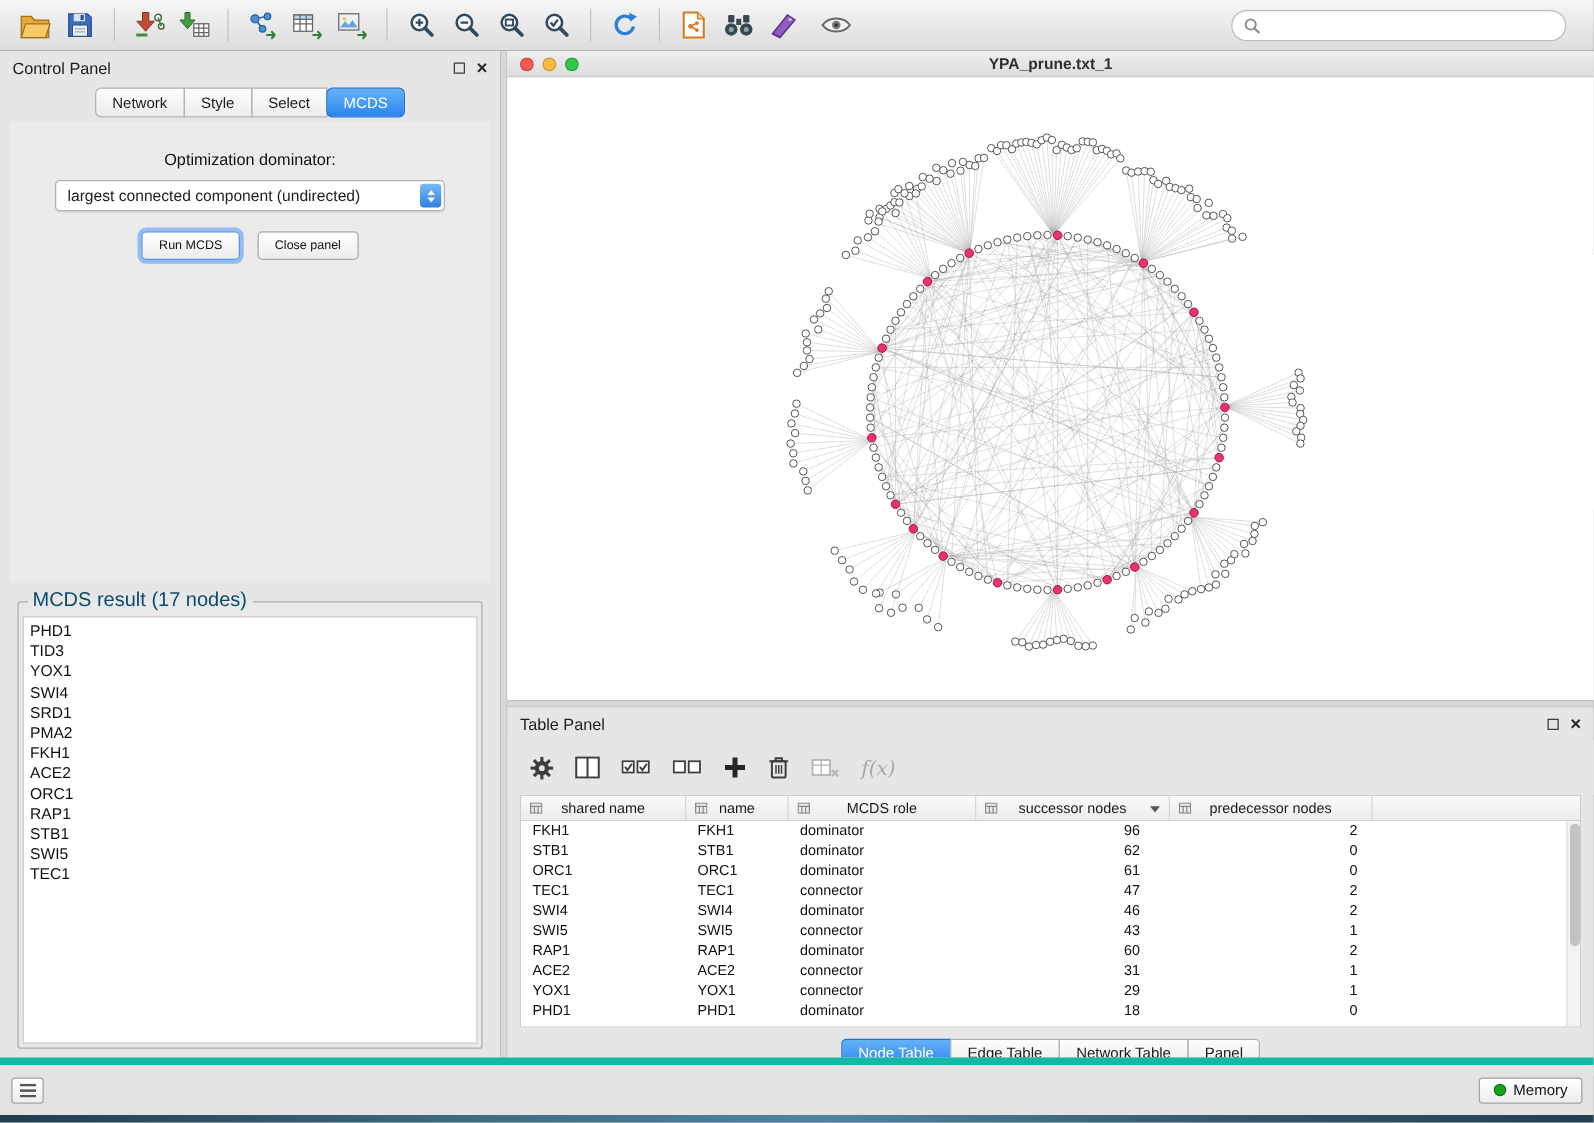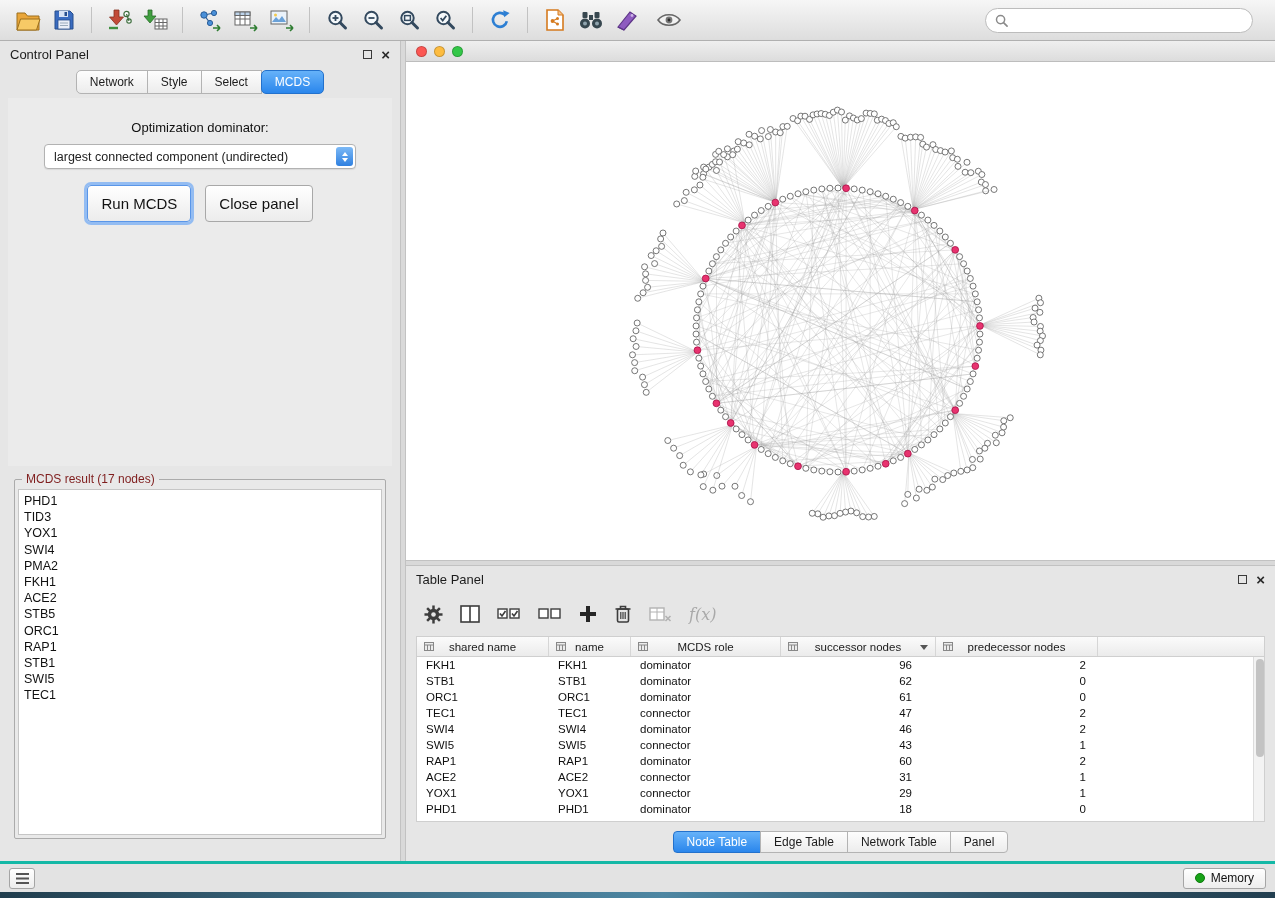--- a/index.html
+++ b/index.html
@@ -32,24 +32,24 @@
 .cp-tab:first-child{border-radius:5px 0 0 5px;margin-left:0;}
 .cp-tab.active{background:linear-gradient(#66b2f9,#2a86ec);border-color:#2371cc;color:#fff;border-radius:5px;position:relative;z-index:2;}
 .cp-page{height:368px;margin:0 8px;background:#ebebeb;flex:0 0 auto;padding-top:22px;}
 .cp-label{text-align:center;font-size:13px;color:#101010;}
 .mac-select{position:relative;width:312px;height:25px;background:#fff;border:1px solid #b2b2b2;border-radius:4px;margin:9px auto 0;display:flex;align-items:center;padding:0 24px 0 9px;font-size:12.5px;box-shadow:0 1px 1px rgba(0,0,0,.08);}
 .mac-select .val{white-space:nowrap;overflow:hidden;}
 .stepper{position:absolute;right:2px;top:2px;bottom:2px;width:17px;background:linear-gradient(#7cb9f6,#2f80e0);border-radius:3px;display:flex;flex-direction:column;align-items:center;justify-content:center;gap:2px;}
 .stepper .up{width:0;height:0;border-left:3.5px solid transparent;border-right:3.5px solid transparent;border-bottom:4.5px solid #fff;}
 .stepper .down{width:0;height:0;border-left:3.5px solid transparent;border-right:3.5px solid transparent;border-top:4.5px solid #fff;}
 .cp-buttons{display:flex;justify-content:center;gap:14px;margin-top:16px;}
-.mac-btn{height:37px;padding:0 13px;background:linear-gradient(#ffffff,#ececec);border:1px solid #a8a8a8;border-radius:4px;font-size:15px;font-family:"Liberation Sans",sans-serif;color:#111;}
+.mac-btn{height:23px;padding:0 13px;background:linear-gradient(#ffffff,#ececec);border:1px solid #a8a8a8;border-radius:4px;font-size:10px;font-family:"Liberation Sans",sans-serif;color:#111;}
 .mac-btn.focus-ring{box-shadow:0 0 0 3px rgba(88,156,246,.6);border-color:#5a96e8;}
 .mcds-fieldset{flex:1;margin:6px 14px 22px;border:1px solid #ababab;border-radius:2px;padding:3px;background:#e9e9e9;min-height:0;display:flex;flex-direction:column;}
-.mcds-fieldset legend{font-size:12px;color:#7f1d1d;padding:0 4px;margin-left:4px;}
+.mcds-fieldset legend{font-size:16px;color:#0c4a6e;padding:0 4px;margin-left:4px;}
 .mcds-list{flex:1;background:#fff;border:1px solid #c6c6c6;overflow:hidden;padding:3px 5px;}
 .mcds-item{font-size:12.5px;line-height:16.2px;color:#111;}
 
 
 .network-view{height:519px;display:flex;flex-direction:column;background:#fff;flex:0 0 auto;}
 .net-titlebar{height:21px;background:linear-gradient(#efefef,#dcdcdc);border-bottom:1px solid #bdbdbd;display:flex;align-items:center;position:relative;flex:0 0 auto;}
 .traffic{display:flex;gap:7px;margin-left:10px;z-index:2;}
 .light{width:11px;height:11px;border-radius:50%;border:1px solid rgba(0,0,0,.2);}
 .light.red{background:#fc5753;}
 .light.yellow{background:#fdbc40;}
@@ -76,21 +76,21 @@
 .td.num.pred{padding-right:12px;}
 .vscroll{position:absolute;top:20px;bottom:0;right:0;width:11px;background:#f3f3f3;border-left:1px solid #dcdcdc;}
 .vthumb{position:absolute;top:2px;left:1.5px;width:8px;height:60%;background:#c3c3c3;border-radius:4px;}
 .tp-tabs{display:flex;justify-content:center;align-items:center;flex:1;}
 .tp-tab{padding:3px 13px;font-size:12px;background:linear-gradient(#fdfdfd,#ececec);border:1px solid #b3b3b3;margin-left:-1px;color:#1c1c1c;}
 .tp-tab:first-child{border-radius:4px 0 0 4px;margin-left:0;}
 .tp-tab:last-child{border-radius:0 4px 4px 0;}
 .tp-tab.active{background:linear-gradient(#66b2f9,#2a86ec);border-color:#2371cc;color:#fff;}
 
 
-.statusbar{position:absolute;left:0;right:0;bottom:6px;height:31px;background:#e3e3e3;border-top:3px solid #14b8a6;display:flex;align-items:center;padding:0 9px;}
+.statusbar{position:absolute;left:0;right:0;bottom:6px;height:46px;background:#e3e3e3;border-top:6px solid #14b8a6;display:flex;align-items:center;padding:0 9px;}
 .sb-left-btn{width:26px;height:21px;border:1px solid #a5a5a5;border-radius:3px;background:linear-gradient(#fff,#ededed);display:flex;align-items:center;justify-content:center;}
 .memory-btn{margin-left:auto;height:21px;border:1px solid #a5a5a5;border-radius:3px;background:linear-gradient(#fff,#ededed);display:flex;align-items:center;gap:6px;padding:0 11px;font-size:12px;color:#111;}
 .mem-dot{width:10px;height:10px;border-radius:50%;background:#17a317;border:1px solid #0e7a0e;}
 .desktop-strip{position:absolute;left:0;right:0;bottom:0;height:6px;background:linear-gradient(90deg,#203d4d,#3c6a82 28%,#4d86a2 52%,#32566b 78%,#223f50);}
 </style>
 </head>
 <body>
 
 <div class="app">
 
@@ -274,39 +274,40 @@
           <button class="mac-btn">Close panel</button>
         </div>
       </div>
       <fieldset class="mcds-fieldset">
         <legend>MCDS result (17 nodes)</legend>
         <div class="mcds-list" id="mcds-list">
             <div class="mcds-item">PHD1</div>
             <div class="mcds-item">TID3</div>
             <div class="mcds-item">YOX1</div>
             <div class="mcds-item">SWI4</div>
+            <div class="mcds-item">SRD1</div>
             <div class="mcds-item">PMA2</div>
             <div class="mcds-item">FKH1</div>
             <div class="mcds-item">ACE2</div>
-            <div class="mcds-item">STB5</div>
             <div class="mcds-item">ORC1</div>
             <div class="mcds-item">RAP1</div>
             <div class="mcds-item">STB1</div>
             <div class="mcds-item">SWI5</div>
             <div class="mcds-item">TEC1</div>
           </div>
       </fieldset>
     </div>
 
     <div class="vsplit"></div>
 
     <div class="right">
 
       <div class="network-view">
         <div class="net-titlebar">
+          <span class="net-title">YPA_prune.txt_1</span>
           <span class="traffic">
             <span class="light red"></span>
             <span class="light yellow"></span>
             <span class="light green"></span>
           </span>
         </div>
         <div class="net-canvas">
           <svg id="net-svg" viewBox="0 0 869 498" preserveAspectRatio="xMidYMid meet">
               <line x1="335.98316416108923" y1="163.3827584215505" x2="472.006023071483" y2="404.2480022532586" stroke="#9e9e9e" stroke-width="0.55" opacity="0.45"></line>
               <line x1="369.34660362346256" y1="140.56942312582711" x2="342.11223155914035" y2="377.9281087107497" stroke="#9e9e9e" stroke-width="0.55" opacity="0.45"></line>

